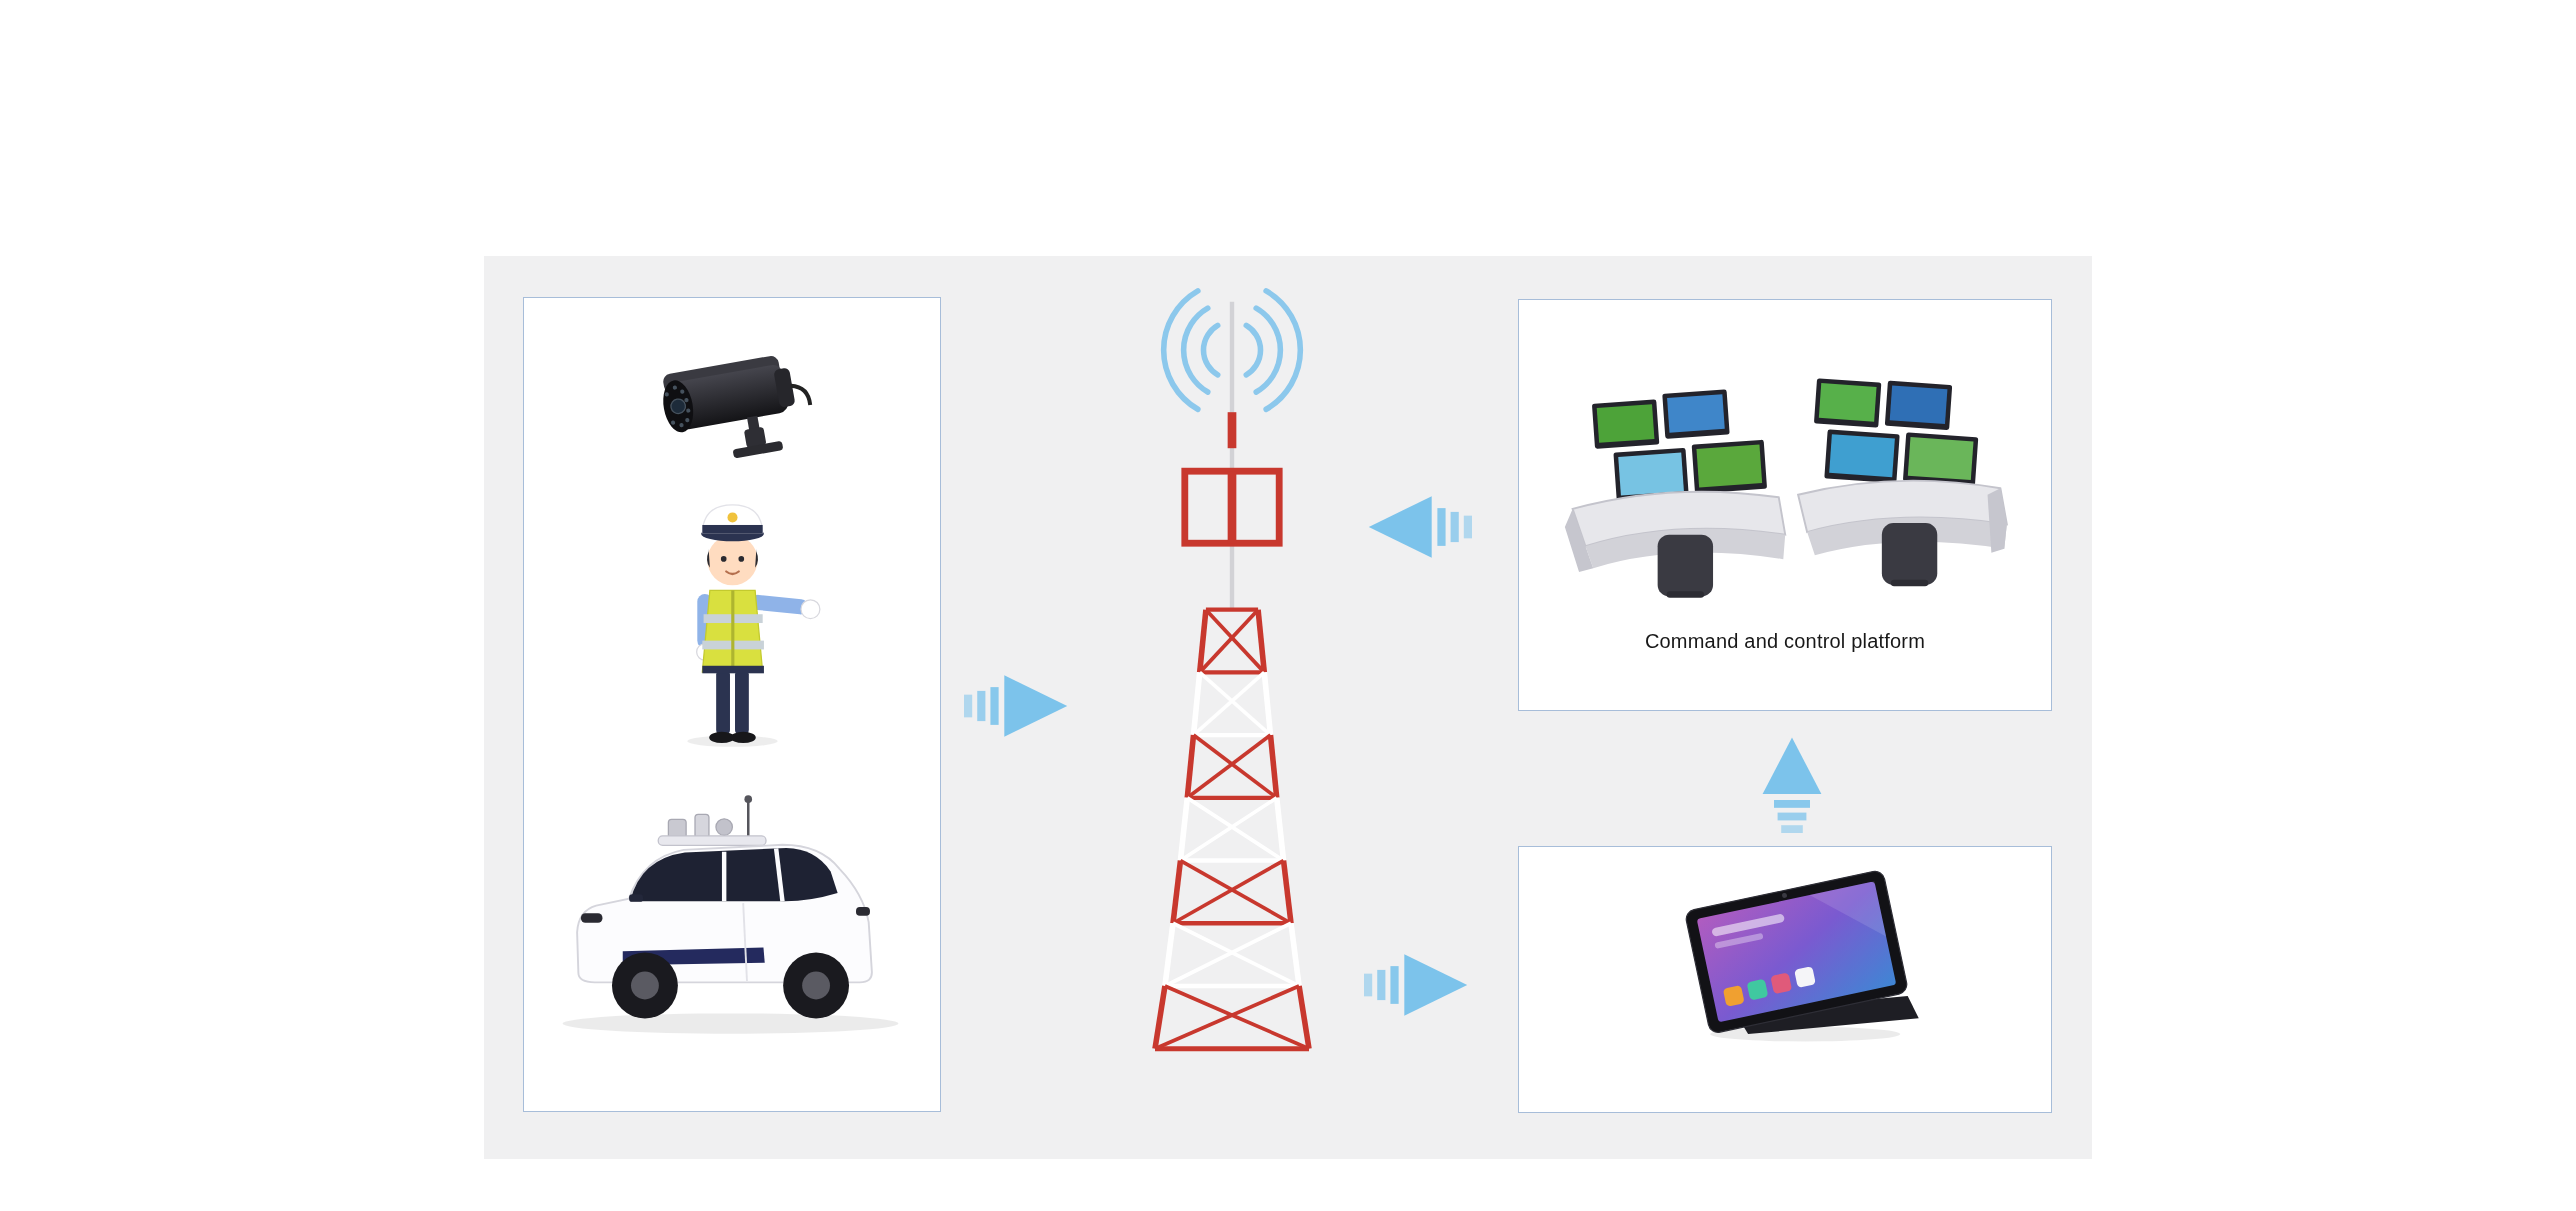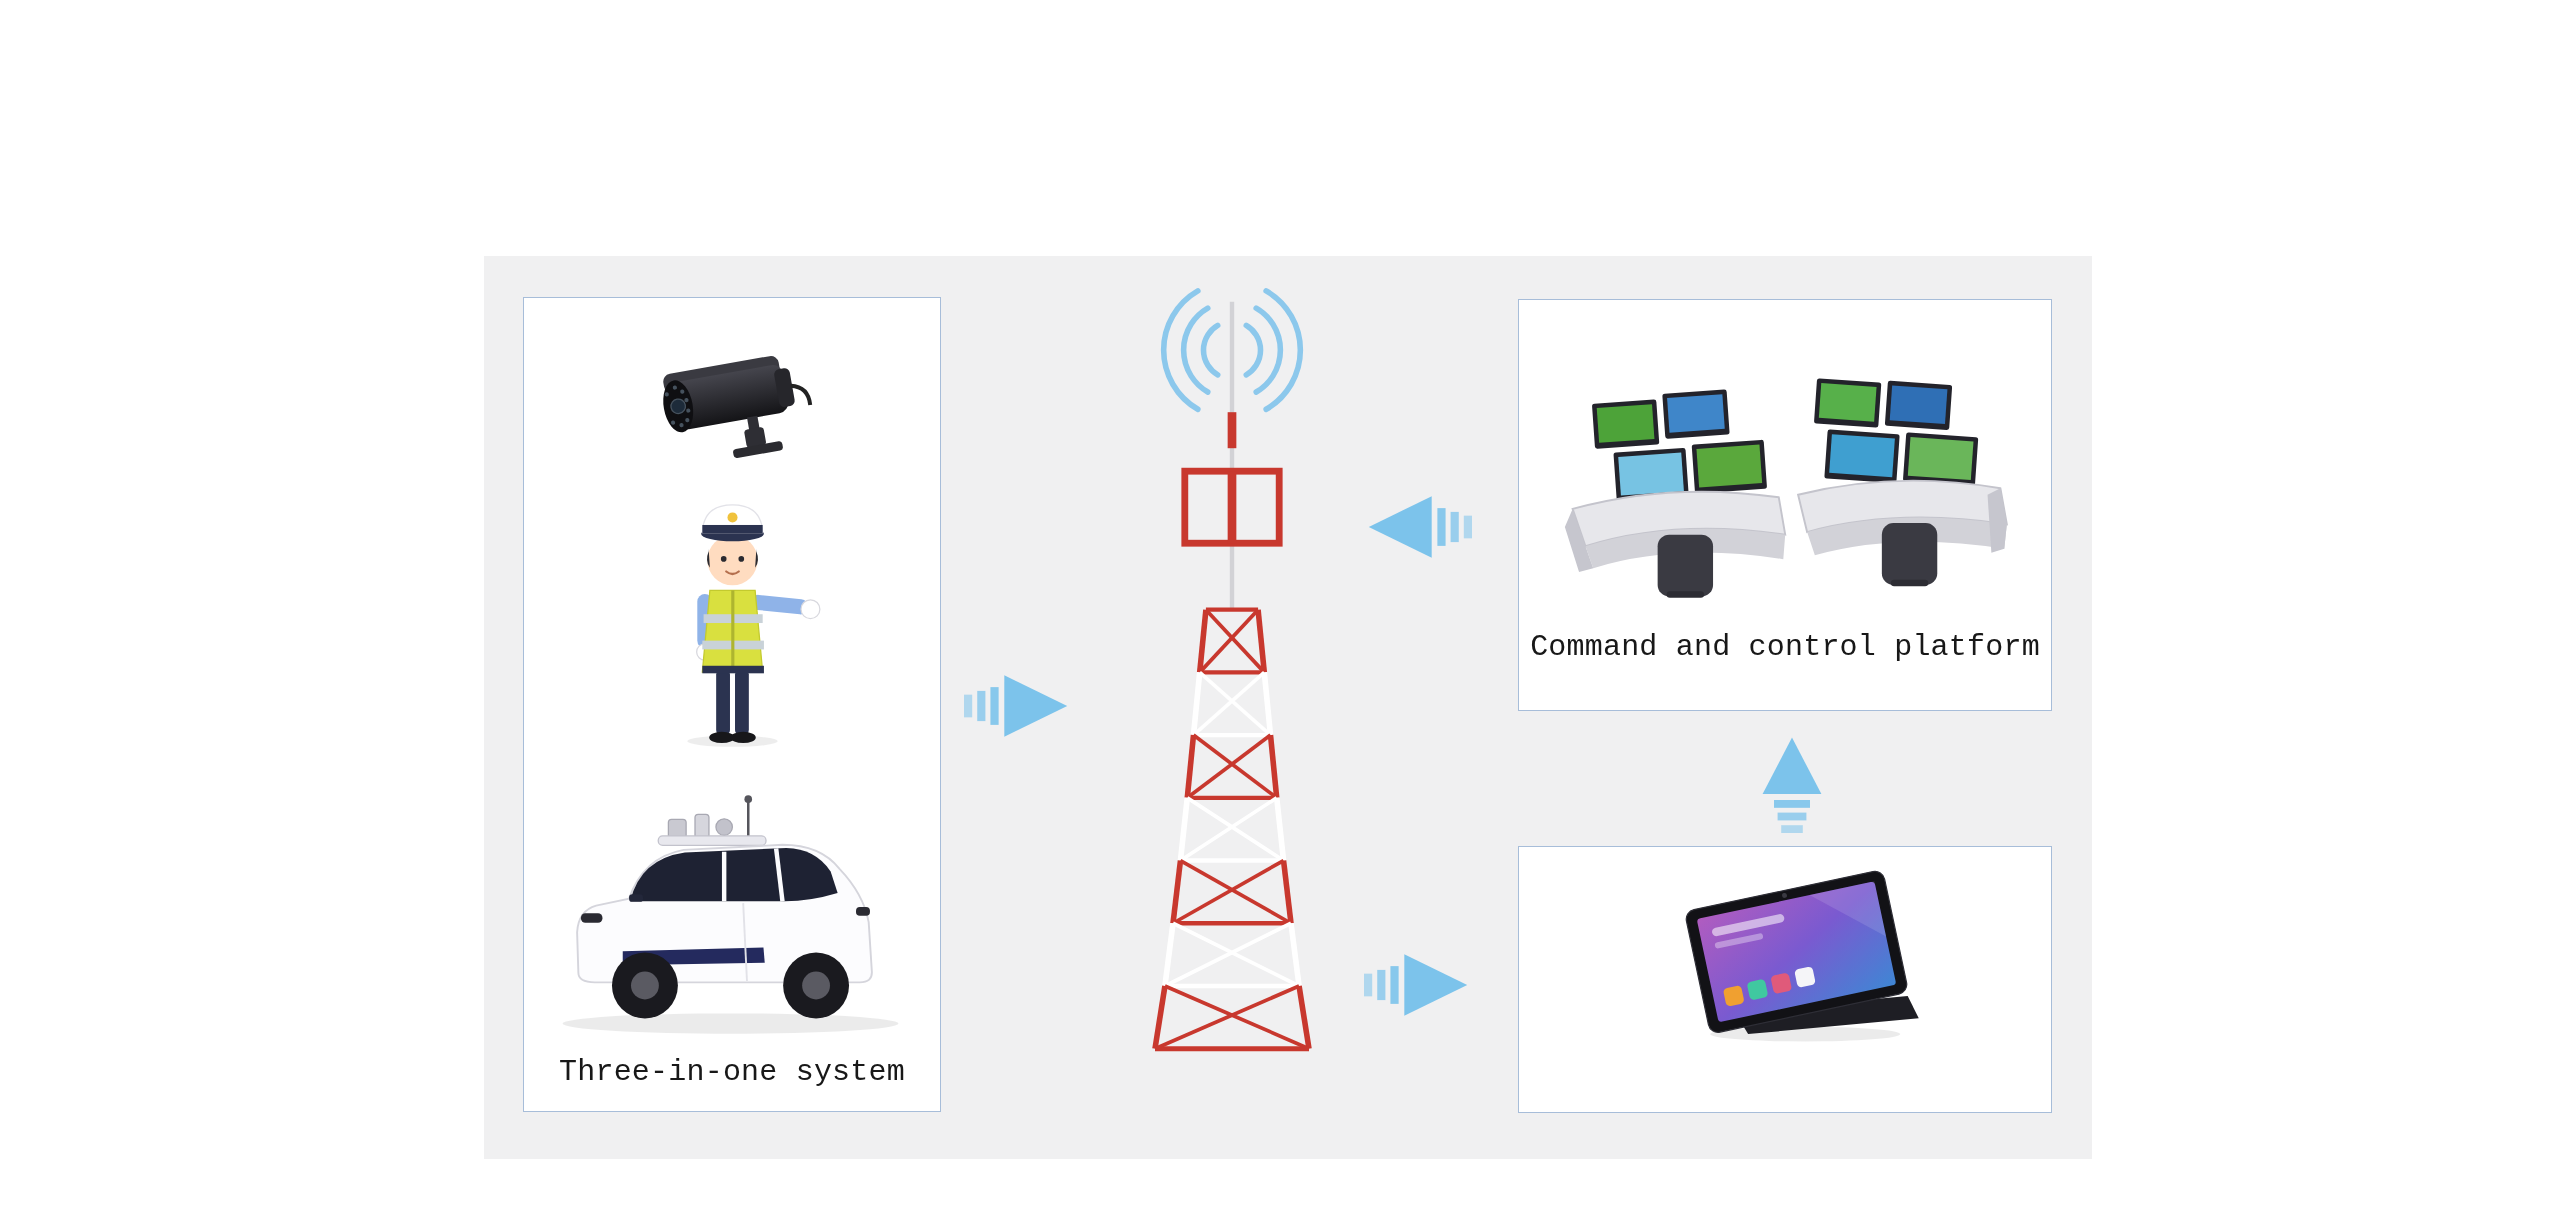--- a/index.html
+++ b/index.html
@@ -1,21 +1,21 @@
 <!DOCTYPE html>
 <html style="font-size:10.3px"><head>
 <meta charset="utf-8">
 <style>
   * { box-sizing: border-box; }
   html,body { margin:0; padding:0; background:#ffffff; }
   body { font-family:"Liberation Sans", sans-serif; }
   #canvas { position:relative; width:2576px; height:1212px; background:#ffffff; overflow:hidden; }
   .panel { position:absolute; left:484px; top:256px; width:1608px; height:903px; background:#f0f0f1; }
   .box { position:absolute; background:#ffffff; border:1.3px solid #a7bdd9; }
-  .label { position:absolute; font-size:30px; color:#181818; text-align:center; letter-spacing:0.2px;font-family:Liberation Mono, monospace; }
+  .label { position:absolute; font-size:20px; color:#181818; text-align:center; letter-spacing:0.2px; }
   .illus { position:absolute; }
   .arrow { position:absolute; }
   .illus svg, .arrow svg { display:block; width:100%; height:100%; }
   .arrow svg { fill:#7cc3eb; }
 </style>
 </head>
 <body>
 
 <div id="canvas">
   <div class="panel"></div>
@@ -100,21 +100,20 @@
       <rect x="508" y="228" width="22" height="14" rx="6" fill="#2a2a32"></rect>
       <path d="M330,222 L336,345" stroke="#e2e2e8" stroke-width="3"></path>
       <rect x="150" y="208" width="22" height="12" rx="5" fill="#23273a"></rect>
       <circle cx="175" cy="352" r="52" fill="#1a1a1f"></circle>
       <circle cx="175" cy="352" r="22" fill="#5a5a62"></circle>
       <circle cx="445" cy="352" r="52" fill="#1a1a1f"></circle>
       <circle cx="445" cy="352" r="22" fill="#5a5a62"></circle>
     </svg>
   </div>
 
-  <div class="label" style="left:523px; top:1055px; width:418px;">Three-in-one system</div>
 
   <div class="illus" style="left:1138px; top:288px; width:188px; height:770px;">
     <svg viewBox="0 0 300 1240">
       <g fill="none" stroke="#8cc8ec" stroke-width="9" stroke-linecap="round">
         <path d="M127,60.2 A46 46 0 0 0 127,139.8"></path>
         <path d="M111,32.5 A78 78 0 0 0 111,167.5"></path>
         <path d="M95,4.7 A110 110 0 0 0 95,195.3"></path>
         <path d="M173,60.2 A46 46 0 0 1 173,139.8"></path>
         <path d="M189,32.5 A78 78 0 0 1 189,167.5"></path>
         <path d="M205,4.7 A110 110 0 0 1 205,195.3"></path>

